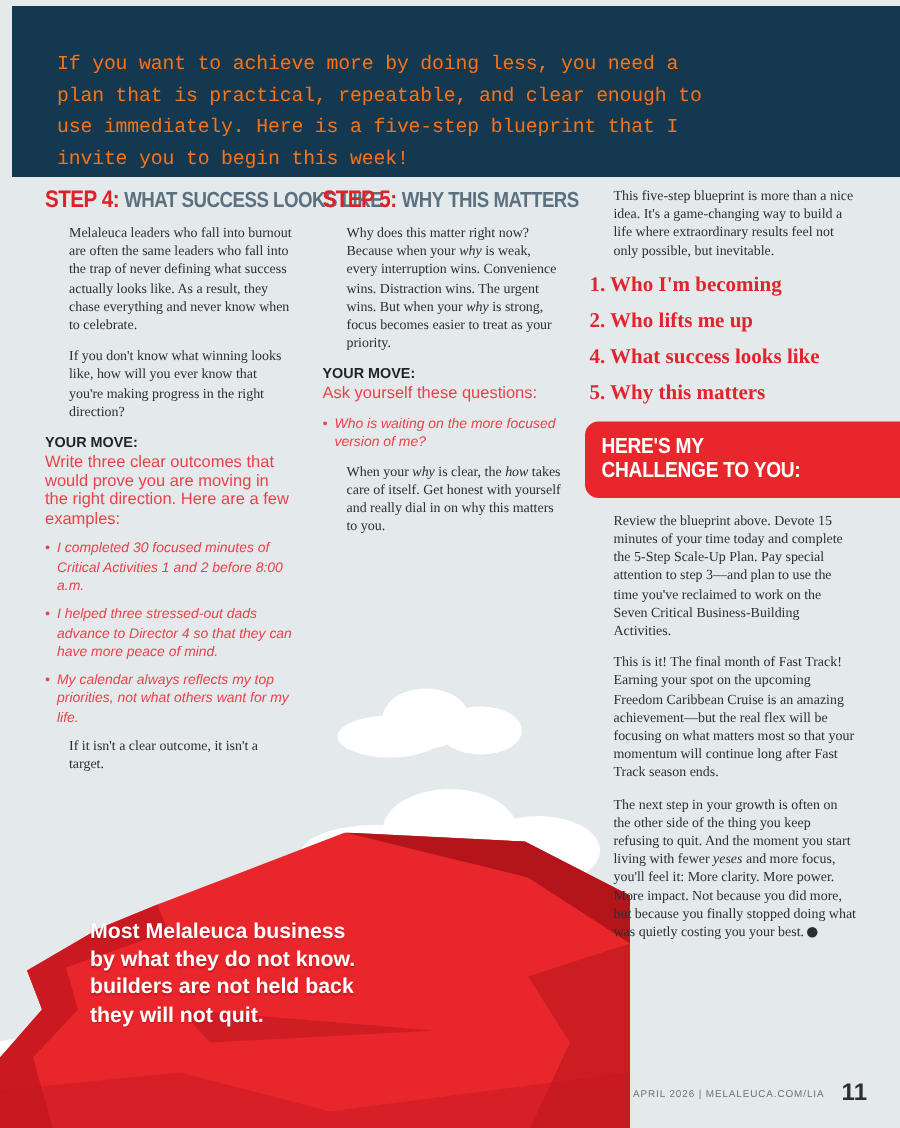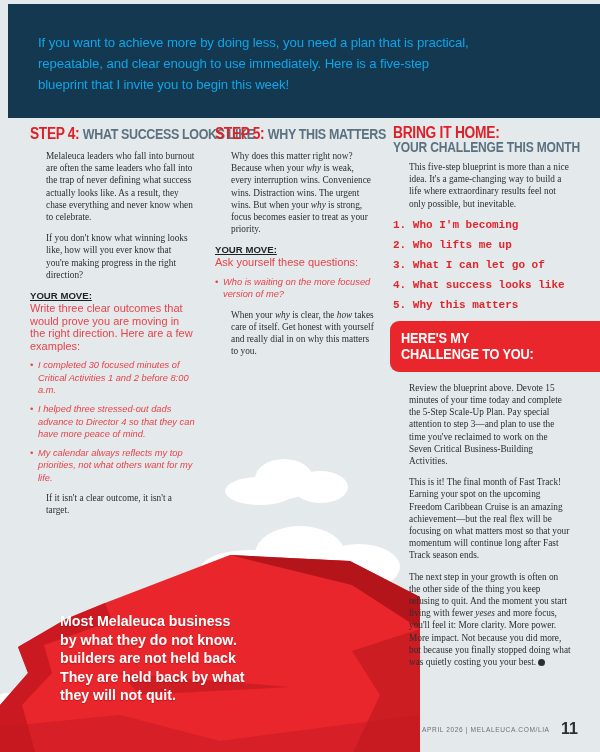--- a/index.html
+++ b/index.html
@@ -21,22 +21,22 @@
     position:absolute;
     left:8px;top:4px;
     width:592px;height:114px;
     background:#143850;
     z-index:6;
   }
   .banner-text{
     position:absolute;
     left:30px;top:28px;
     width:440px;
-    color:#0ea5e9;
-    font-family:Liberation Sans, sans-serif;
+    color:#f97316;
+    font-family:Liberation Mono, monospace;
     font-size:13.2px;
     line-height:21px;
     letter-spacing:-0.1px;
   }
 
   
   .cloud{position:absolute;z-index:1;}
   .cloud span{
     position:absolute;
     background:#ffffff;
@@ -115,21 +115,20 @@
     color:#2b2f33;
     margin:0 0 9px 16px;
     text-align:left;
   }
   .move-label{
     font-family:"Liberation Sans", sans-serif;
     font-weight:bold;
     font-size:9.6px;
     color:#1d2226;
     margin:0 0 1px 0;
-    text-decoration:underline;
   }
   .move-red{
     font-family:"Liberation Sans", sans-serif;
     font-size:11px;
     line-height:12.6px;
     color:#e8434a;
     margin:0 0 7px 0;
   }
   .bullets{
     margin:0 0 8px 0;
@@ -147,23 +146,23 @@
     margin-bottom:7px;
   }
   .bullets li:before{
     content:"•";
     position:absolute;left:0;top:0;
   }
   .numlist{
     margin:0 0 10px 0;padding:0;list-style:none;
   }
   .numlist li{
-    font-family:Liberation Mono, monospace;
-    font-weight:bold;
-    font-size:11px;
+    font-family:Liberation Serif, serif;
+    font-weight:bold;
+    font-size:14px;
     color:#e0262c;
     margin-bottom:8px;
   }
 
   
   .challenge-box{
     position:relative;
     margin:2px 0 10px -3px;
     width:212px;
     background:#e8262c;
@@ -245,21 +244,20 @@
     <polygon points="105,48 66,64 18,92 28,118 0,150 0,200 36,200 22,150 52,118 44,90 112,66" fill="#c41820" opacity=".85"></polygon>
     <polygon points="420,74 420,200 352,200 380,140 352,96" fill="#b3151b" opacity=".55"></polygon>
     <polygon points="0,172 120,160 220,186 420,160 420,200 0,200" fill="#c41820" opacity=".5"></polygon>
     <polygon points="120,118 290,132 140,140" fill="#b3151b" opacity=".5"></polygon>
   </svg>
 
   <div class="quote-text">
     <div>Most Melaleuca business</div>
     <div>by what they do not know.</div>
     <div>builders are not held back</div>
-    <div>They are held back by what</div>
     <div>they will not quit.</div>
   </div>
 
   <div class="banner">
     <div class="banner-text">If you want to achieve more by doing less, you need a plan that is practical, repeatable, and clear enough to use immediately. Here is a five-step blueprint that I invite you to begin this week!</div>
   </div>
 
   <div class="cols">
 
     <div class="col col1">
@@ -287,29 +285,24 @@
       <p class="body-t">Why does this matter right now? Because when your <span class="italic">why</span> is weak, every interruption wins. Convenience wins. Distraction wins. The urgent wins. But when your <span class="italic">why</span> is strong, focus becomes easier to treat as your priority.</p>
       <p class="move-label">YOUR MOVE:</p>
       <p class="move-red">Ask yourself these questions:</p>
       <ul class="bullets">
         <li>Who is waiting on the more focused version of me?</li>
       </ul>
       <p class="body-t">When your <span class="italic">why</span> is clear, the <span class="italic">how</span> takes care of itself. Get honest with yourself and really dial in on why this matters to you.</p>
     </div>
 
     <div class="col col3">
-      <h2 class="bring-head">
-        <span class="l1">BRING IT HOME:</span>
-        <span class="l2">YOUR CHALLENGE THIS MONTH</span>
-      </h2>
       <p class="body-t">This five-step blueprint is more than a nice idea. It's a game-changing way to build a life where extraordinary results feel not only possible, but inevitable.</p>
       <ul class="numlist">
         <li>1. Who I'm becoming</li>
         <li>2. Who lifts me up</li>
-        <li>3. What I can let go of</li>
         <li>4. What success looks like</li>
         <li>5. Why this matters</li>
       </ul>
 
       <div class="challenge-box">
         <span class="ct">HERE'S MY</span>
         <span class="ct">CHALLENGE TO YOU:</span>
       </div>
 
       <p class="body-t">Review the blueprint above. Devote 15 minutes of your time today and complete the 5-Step Scale-Up Plan. Pay special attention to step 3—and plan to use the time you've reclaimed to work on the Seven Critical Business-Building Activities.</p>

